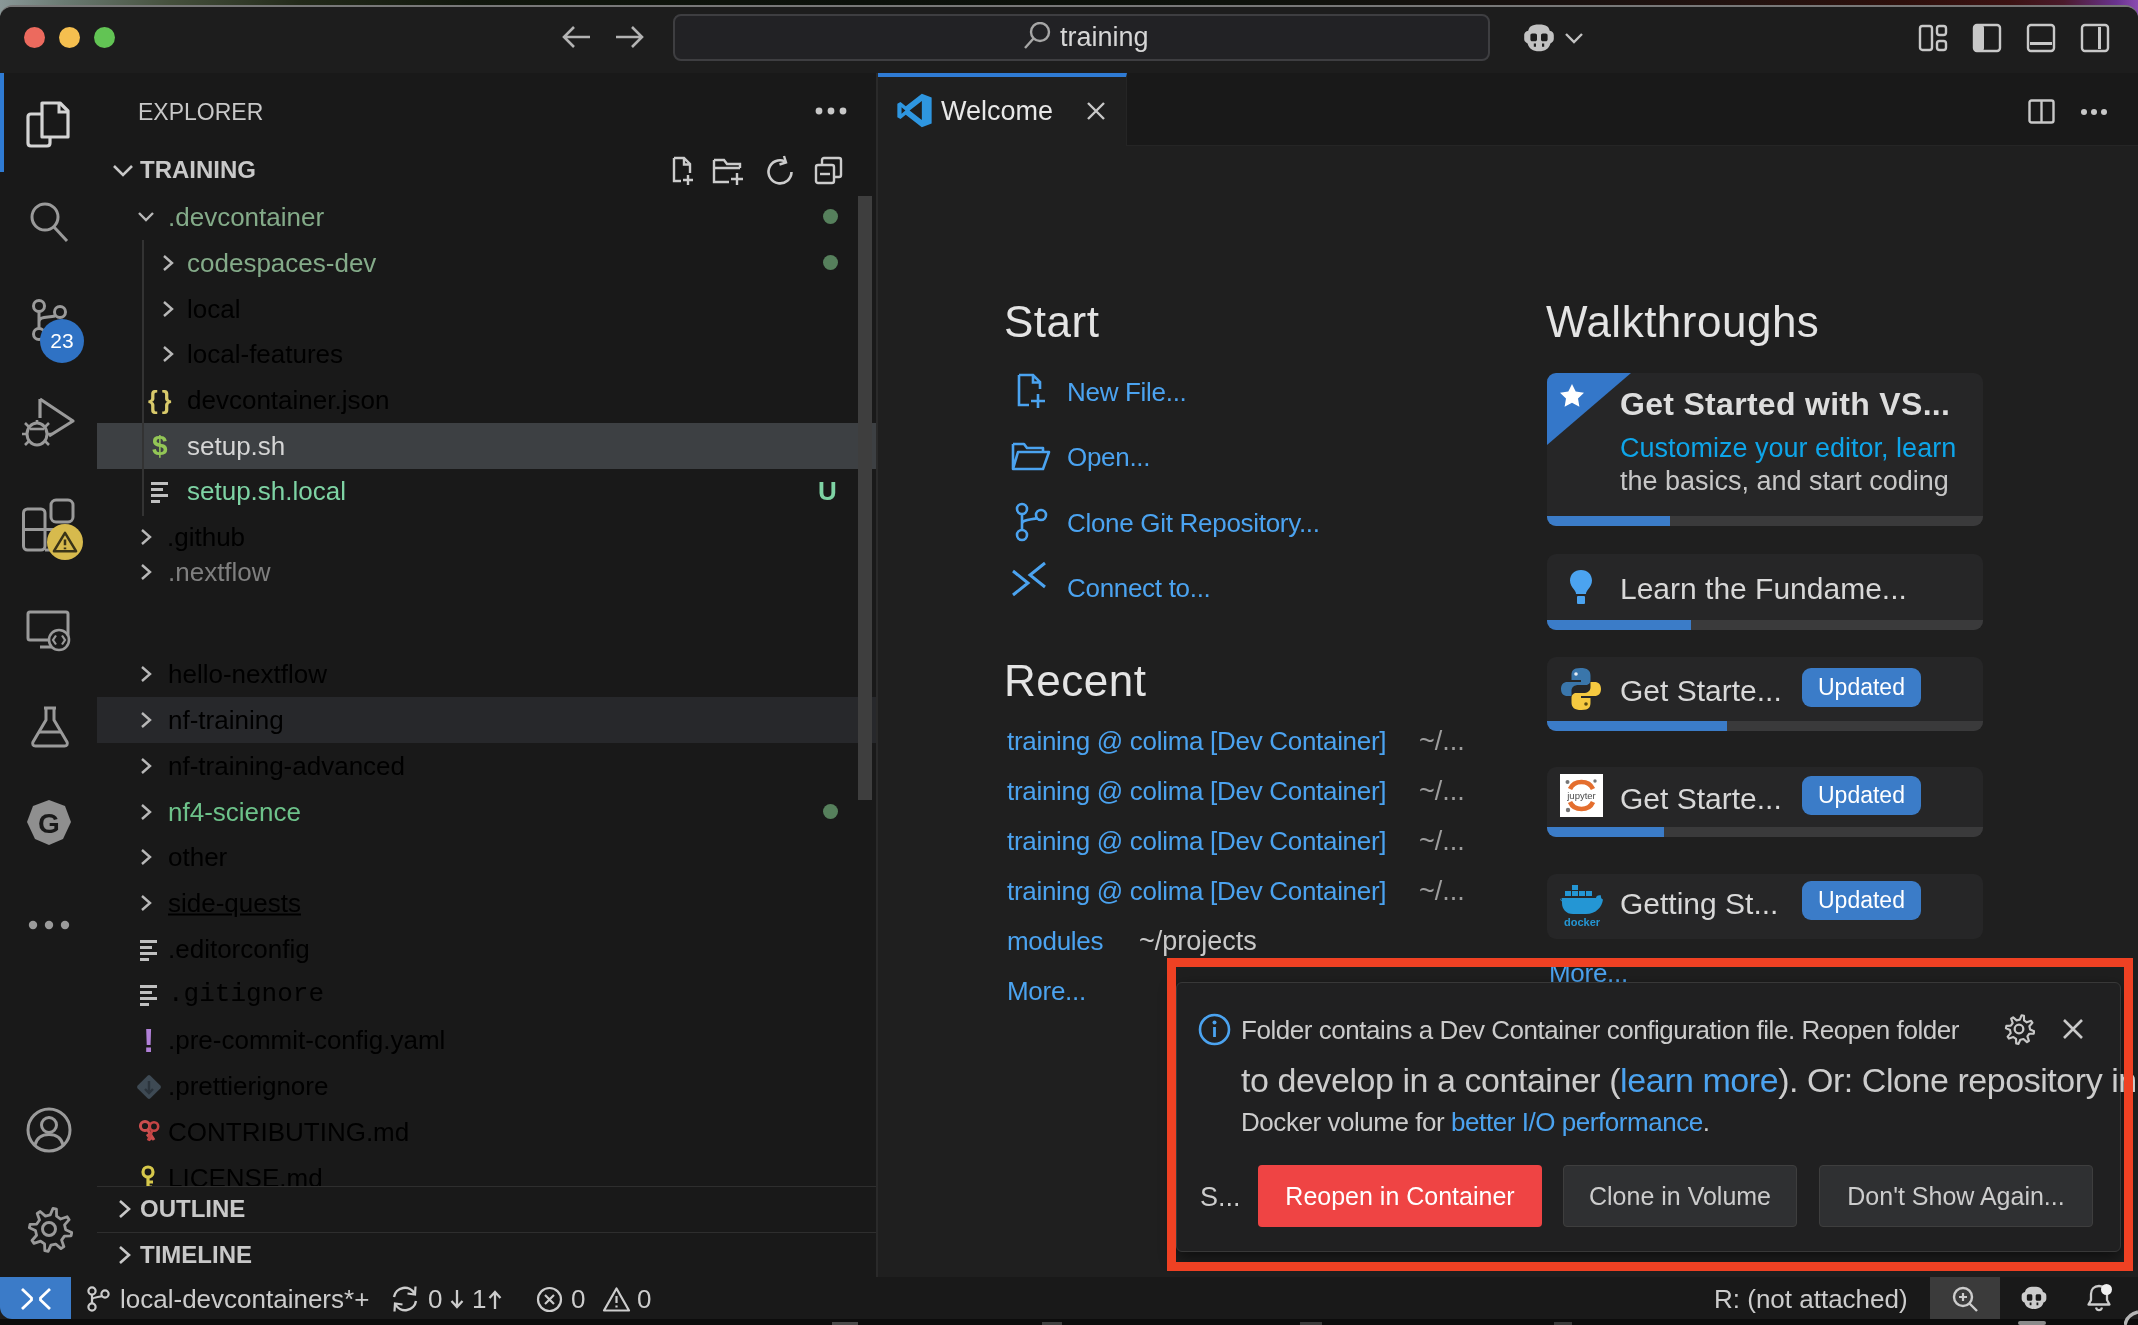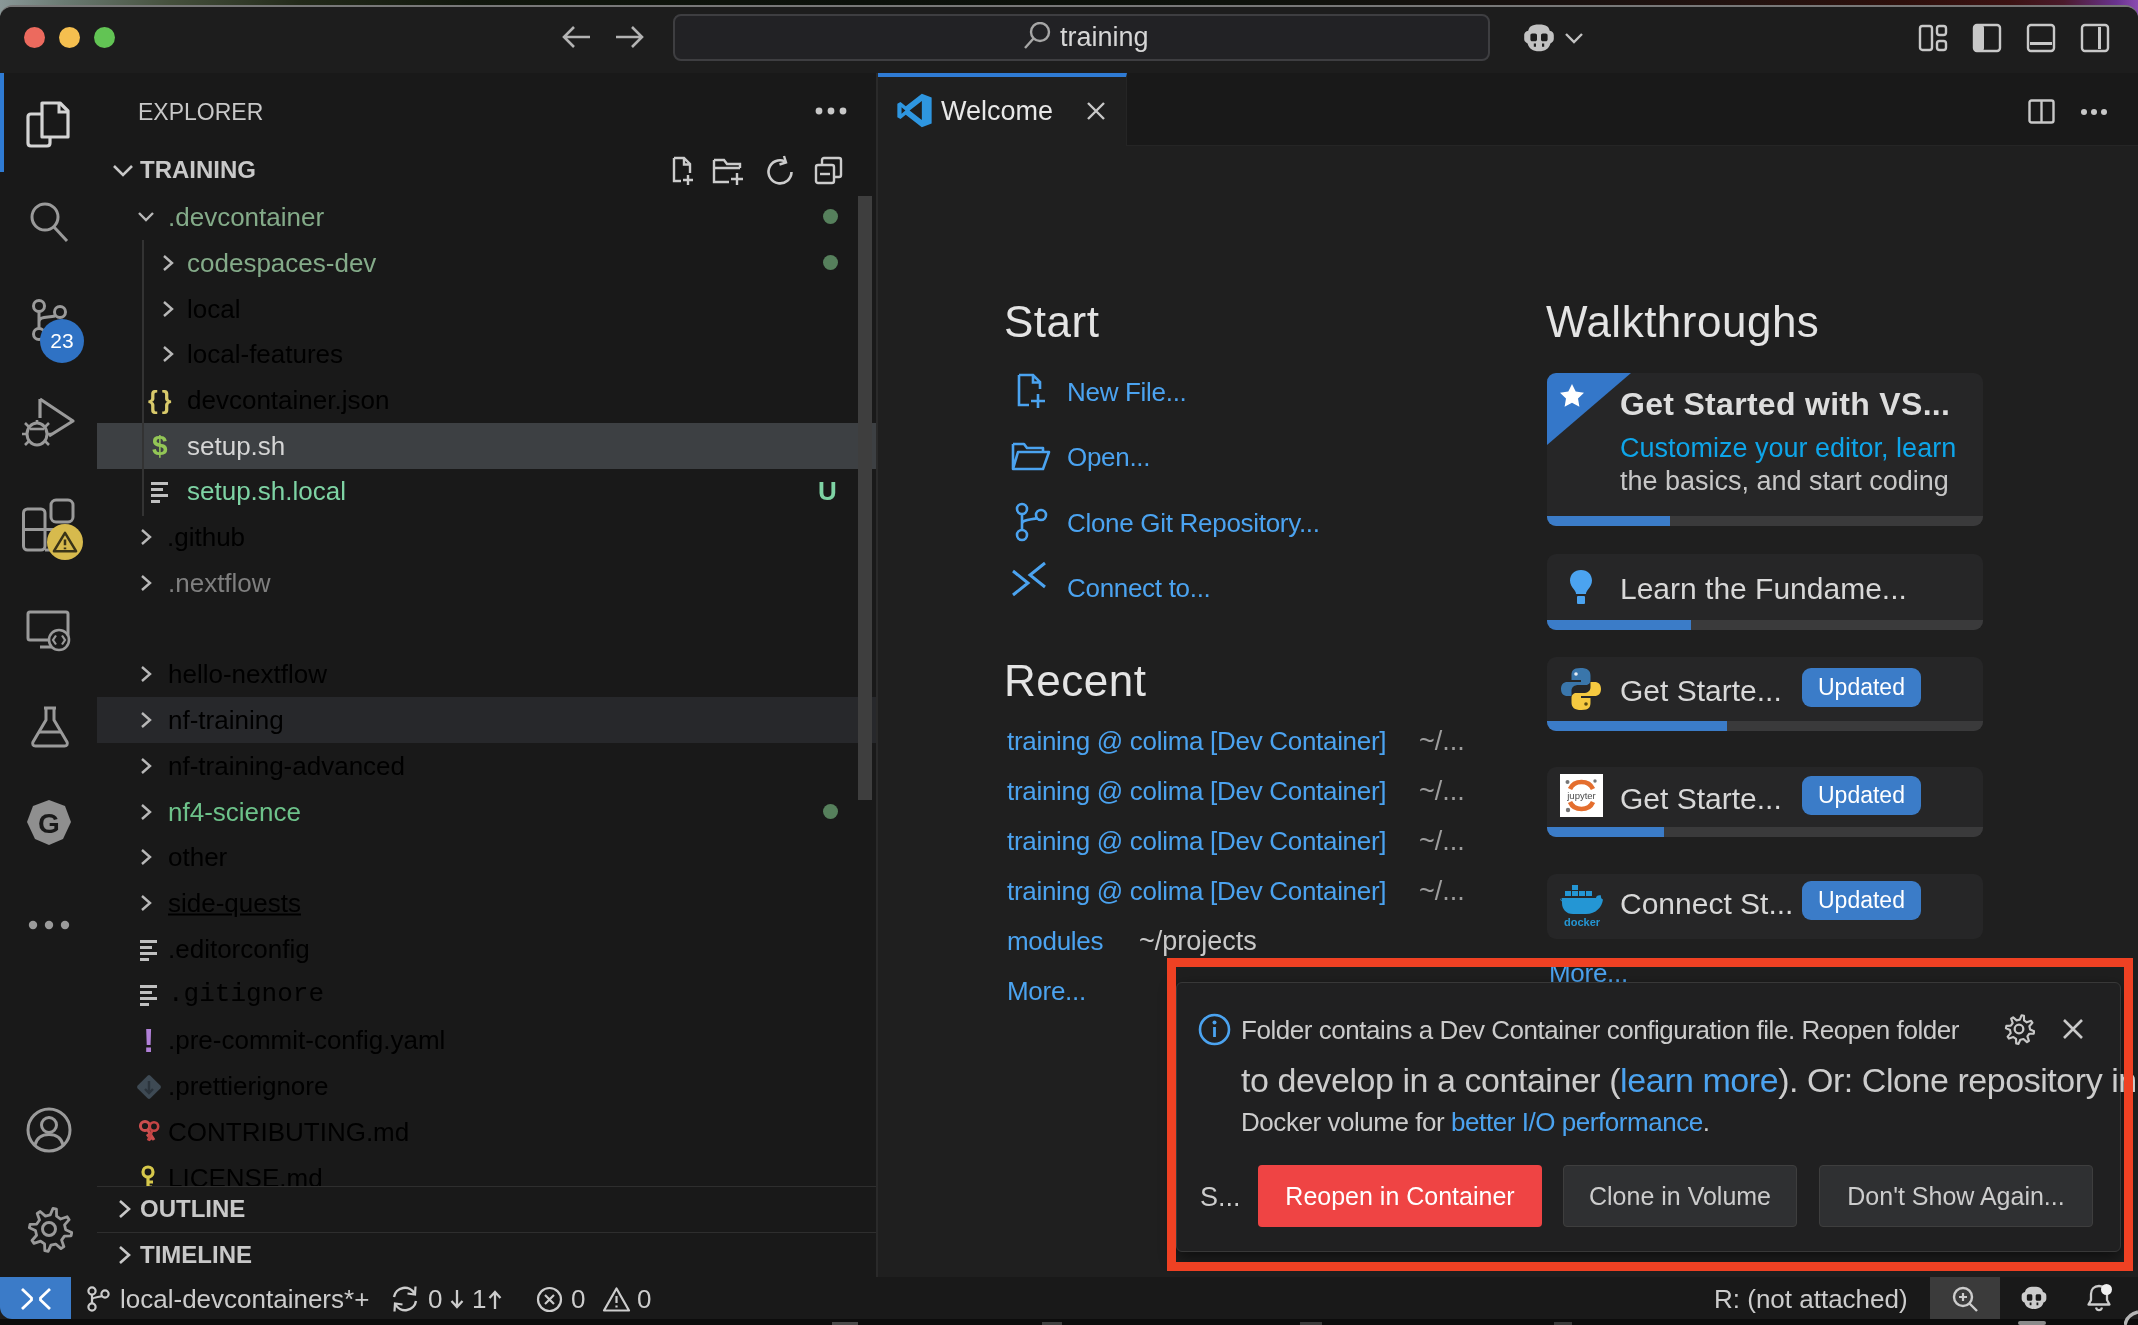--- a/index.html
+++ b/index.html
@@ -224,21 +224,21 @@
       </svg>
       <span class="lbl" style="left:90px; color:#7ed3a4;">setup.sh.local</span>
       <span class="lbl" style="left:721px; color:#7ed3a4; font-weight:600;">U</span>
     </div>
 <div class="row" style="top:324px;">
       <svg style="position:absolute;left:38px;top:12px;" width="22" height="22" viewBox="0 0 22 22">
         <path d="M7 4 L15 11 L7 18" stroke="#b8b8b8" stroke-width="2.4" fill="none"></path>
       </svg>
       <span class="lbl" style="left:70px;">.github</span>
     </div>
-<div class="row" style="top:370px;text-align:center;">
+<div class="row" style="top:359px;text-align:center;">
       <svg style="position:absolute;left:38px;top:12px;" width="22" height="22" viewBox="0 0 22 22">
         <path d="M7 4 L15 11 L7 18" stroke="#b8b8b8" stroke-width="2.4" fill="none"></path>
       </svg>
       <span class="lbl" style="left:71px; color:#7f7f7f;">.nextflow</span>
     </div>
 <div class="row" style="top:461px;">
       <svg style="position:absolute;left:38px;top:12px;" width="22" height="22" viewBox="0 0 22 22">
         <path d="M7 4 L15 11 L7 18" stroke="#b8b8b8" stroke-width="2.4" fill="none"></path>
       </svg>
       <span class="lbl" style="left:71px;">hello-nextflow</span>
@@ -441,21 +441,21 @@
         <rect x="12" y="10" width="6" height="5"></rect>
         <rect x="19" y="10" width="6" height="5"></rect>
         <rect x="12" y="4" width="6" height="5"></rect>
         <rect x="5" y="10" width="6" height="5"></rect>
         <rect x="26" y="10" width="6" height="5"></rect>
         <path d="M2 17 L36 17 C36 15 38.5 13.5 41 14.5 C40.5 16.5 41.5 18 43 18.5 C42 26 36 33 26 33 L13 33 C6 33 2 28 2 22 Z"></path>
         <path d="M2 20 C0.8 19.6 0.5 18.5 1.2 17.5" stroke="#2496d4" fill="none"></path>
       </g>
       <text x="22" y="45" text-anchor="middle" font-family="Liberation Sans" font-size="11" font-weight="bold" fill="#2496d4">docker</text>
     </svg>
-  <div class="t" style="left:73px; top:13px; font-size:30px; color:#d8d8d8;">Connect St...</div>
+  <div class="t" style="left:73px; top:13px; font-size:30px; color:#d8d8d8;">Getting St...</div>
   <div class="badge" style="left:255px; top:7px;">Updated</div>
 </div>
 <div class="startitem" style="left:1549px; top:958px;">More...</div>
 <div id="statusbar" class="abs"></div>
 <div class="abs" style="left:0; top:1277px; width:71px; height:42px; background:#3b7bc8; border-radius:0 0 0 12px;"></div>
 <svg class="icon" style="left:17px; top:1286px;" width="38" height="26" viewBox="0 0 38 26">
     <path d="M5 3 L14.5 12 L14.5 14 L5 23 M33 3 L23.5 12 L23.5 14 L33 23" fill="none" stroke="#ffffff" stroke-width="2.8"></path>
   </svg>
 <svg class="icon" style="left:85px; top:1285px;" width="26" height="28" viewBox="0 0 26 28">
     <circle cx="7" cy="6" r="3.6" fill="none" stroke="#cccccc" stroke-width="2.2"></circle>

